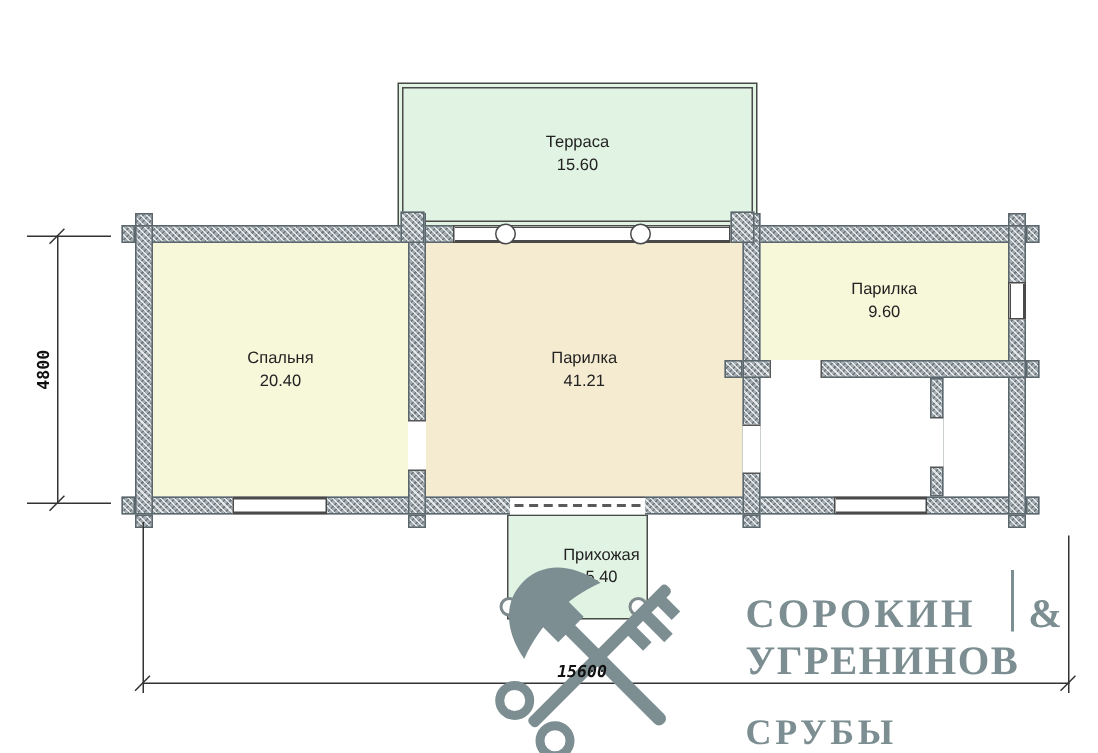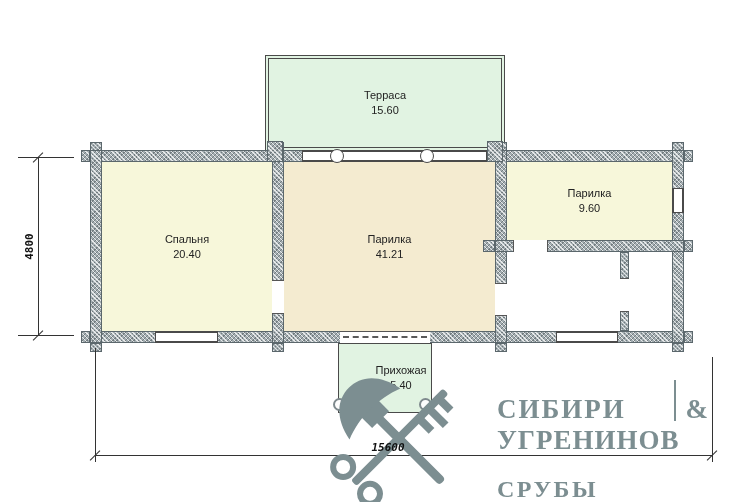--- a/index.html
+++ b/index.html
@@ -168,20 +168,20 @@
       <g transform="rotate(45 76 64)">
         <rect x="14" y="60" width="124" height="9" rx="4"></rect>
         <rect x="34" y="52" width="16" height="24"></rect>
         <path d="M42,28 C16,33 5,48 5,64 C5,80 16,95 42,100 C33,77 33,51 42,28 Z"></path>
       </g>
     </svg>
   </div>
 
   <div class="brand" style="color: rgb(124, 142, 145);">
     <div class="l1">
-      <span>СИБИРИ</span>
+      <span>СОРОКИН</span>
       <span class="amp">&amp;</span>
     </div>
     <div class="l2">УГРЕНИНОВ</div>
     <div class="l3">СРУБЫ СИБИРИ</div>
   </div>
 
 </div>
 
 </body></html>

